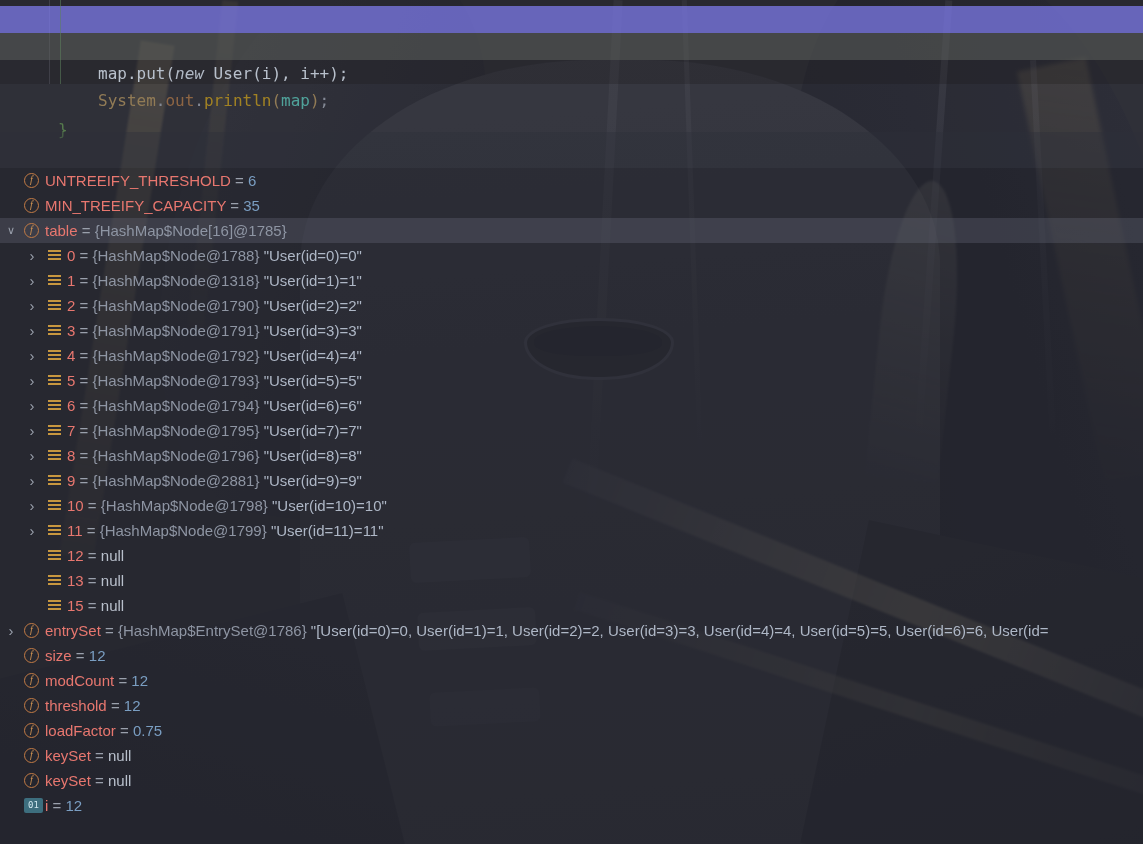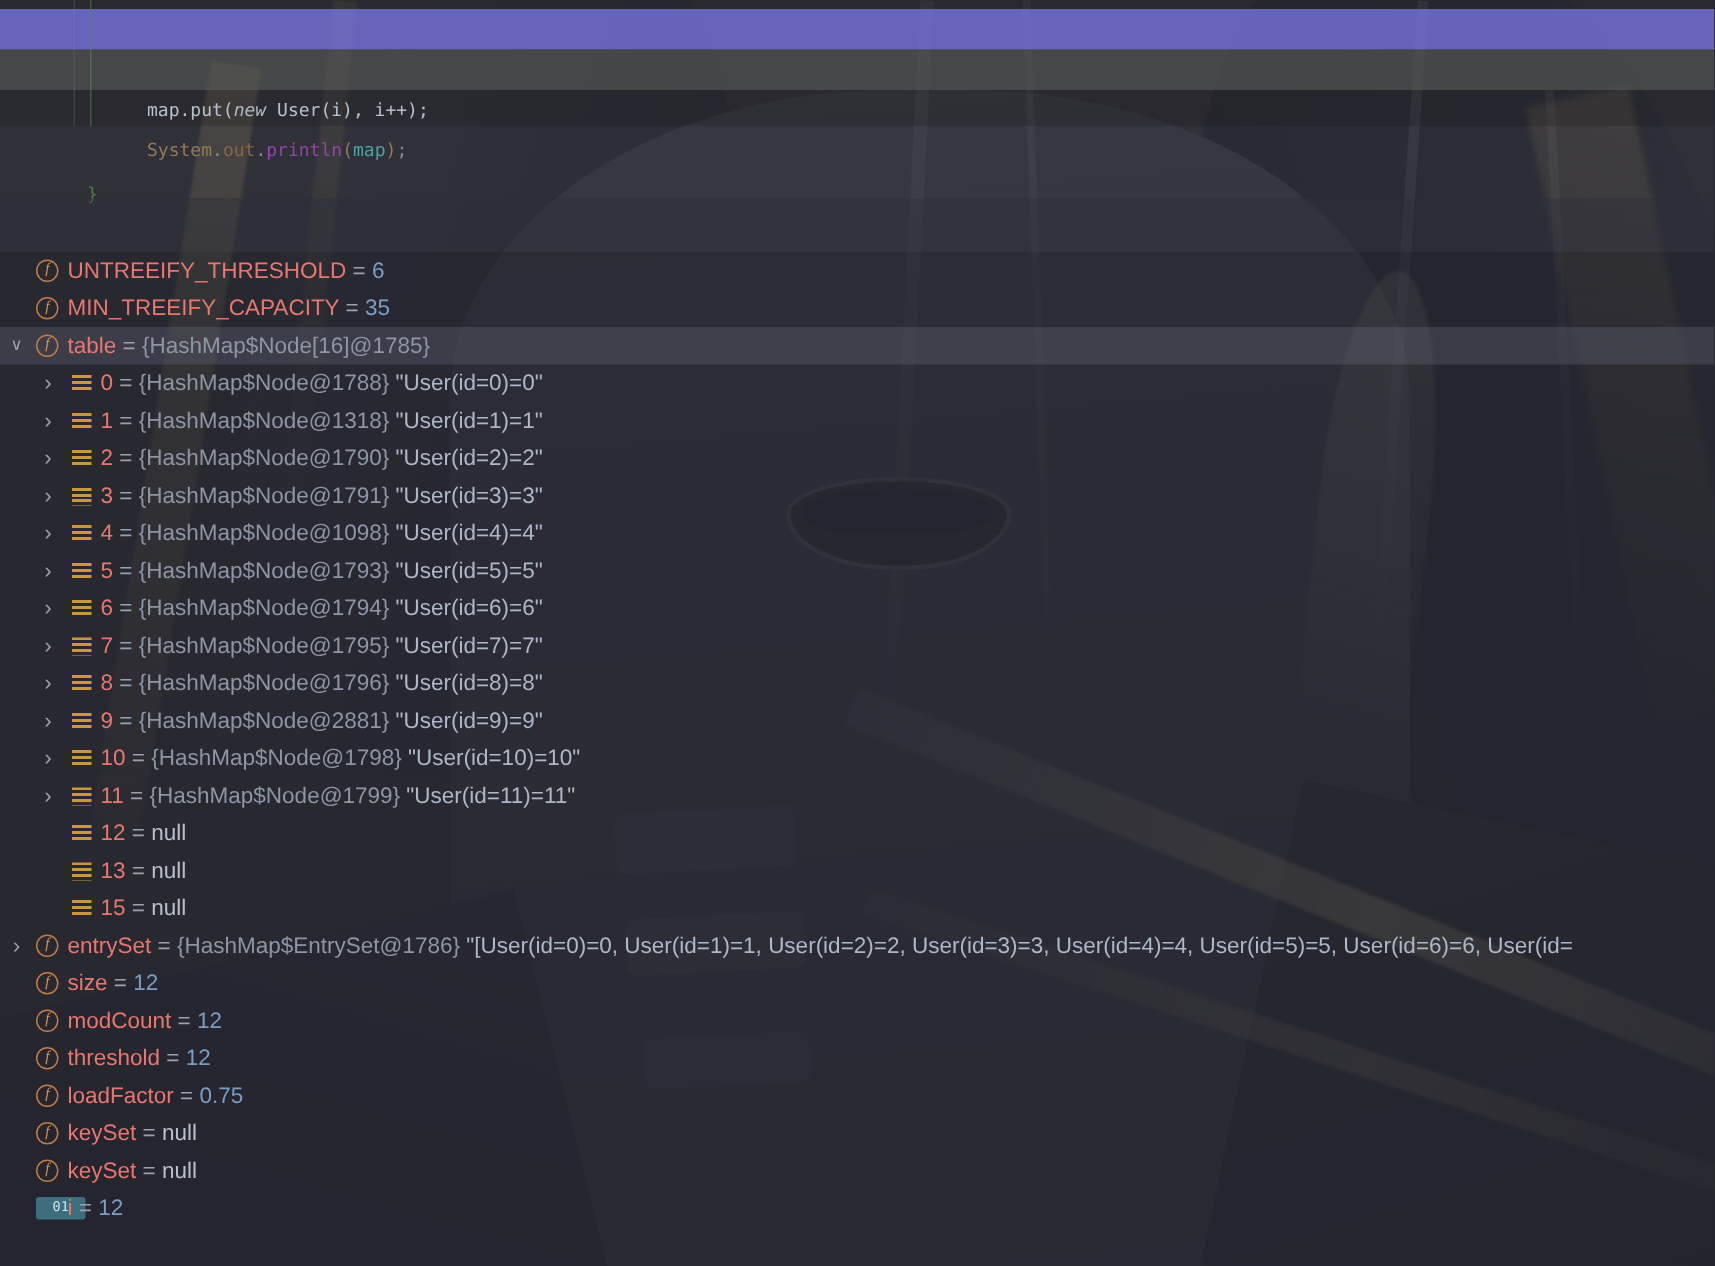--- a/index.html
+++ b/index.html
@@ -132,36 +132,36 @@
     background:rgba(43,43,51,.55);
   }
   .ed-gutter{
     position:absolute; left:0; top:0; width:50px; height:84px;
     background:rgba(43,43,51,.35);
     border-right:1px solid rgba(90,90,102,.45);
   }
   .code-line{
     position:absolute; left:0; width:1143px; height:27px;
     font-family:"DejaVu Sans Mono", monospace;
-    font-size:12px; line-height:27px; white-space:pre;
+    font-size:16px; line-height:27px; white-space:pre;
   }
   .code-line .txt{ padding-left:98px; display:block; }
   #line-exec{ top:6px; background:rgba(127,125,240,.72); }
   #line-print{ top:33px; background:rgba(97,102,98,.50); }
   #line-brace{ top:62px; }
   #line-brace .txt{ padding-left:58px; }
   .guide{
     position:absolute; left:60px; top:0; width:1px; height:84px;
     background:rgba(92,130,92,.55); z-index:2;
   }
   .t-plain{ color:#b8c0cc; }
   .t-kw{ color:#b0b8c4; font-style:italic; }
   .t-sys{ color:#cfa75e; }
   .t-fld{ color:#c8813f; }
-  .t-mth{ color:#d946ef;margin-top:12px; }
+  .t-mth{ color:#eab308;margin-top:12px; }
   .t-par{ color:#cfa75e; }
   .t-var{ color:#5eead4; }
   .t-brace{ color:#6aa84f; }
 
   
   #gap{
     position:absolute; left:0; top:84px; width:1143px; height:84px;
     background:rgba(60,62,74,.42);
   }
   #gap2{
@@ -193,21 +193,21 @@
     color:#d39553; font-size:10px; line-height:12px; text-align:center;
     font-family:"Liberation Serif", serif; font-style:italic;
   }
   
   .ico-arr{
     position:absolute; top:7px; width:13px; height:12px;
     background:repeating-linear-gradient(180deg,#c8973f 0px,#c8973f 2px,transparent 2px,transparent 4px);
   }
   
   .ico-num{
-    position:absolute; top:5px; width:33px; height:15px;
+    position:absolute; top:5px; width:19px; height:15px;
     background:#3d6e7e; color:#cfe6ee; font-size:9px; line-height:15px;
     text-align:center; font-family:"DejaVu Sans Mono", monospace;
     border-radius:2px;
   }
 
   .vtext{ position:absolute; top:0; }
   .nm{ color:#e8776f;margin-top:24px; }
   .eq{ color:#9aa0ac; }
   .ref{ color:#8e95a3; }
   .str{ color:#aeb7c6; }
@@ -302,21 +302,21 @@
         <span class="vtext"><span class="nm">2</span><span class="eq"> = </span><span class="ref">{HashMap$Node@1790} </span><span class="str">"User(id=2)=2"</span></span>
       </div>
       <div class="vrow lvl1">
         <span class="arrow" style="font-size: 15px;">›</span>
         <span class="ico-arr"></span>
         <span class="vtext"><span class="nm">3</span><span class="eq"> = </span><span class="ref">{HashMap$Node@1791} </span><span class="str">"User(id=3)=3"</span></span>
       </div>
       <div class="vrow lvl1">
         <span class="arrow" style="font-size: 15px;">›</span>
         <span class="ico-arr"></span>
-        <span class="vtext"><span class="nm">4</span><span class="eq"> = </span><span class="ref">{HashMap$Node@1098} </span><span class="str">"User(id=4)=4"</span></span>
+        <span class="vtext"><span class="nm">4</span><span class="eq"> = </span><span class="ref">{HashMap$Node@1792} </span><span class="str">"User(id=4)=4"</span></span>
       </div>
       <div class="vrow lvl1">
         <span class="arrow" style="font-size: 15px;">›</span>
         <span class="ico-arr"></span>
         <span class="vtext"><span class="nm">5</span><span class="eq"> = </span><span class="ref">{HashMap$Node@1793} </span><span class="str">"User(id=5)=5"</span></span>
       </div>
       <div class="vrow lvl1">
         <span class="arrow" style="font-size: 15px;">›</span>
         <span class="ico-arr"></span>
         <span class="vtext"><span class="nm">6</span><span class="eq"> = </span><span class="ref">{HashMap$Node@1794} </span><span class="str">"User(id=6)=6"</span></span>

